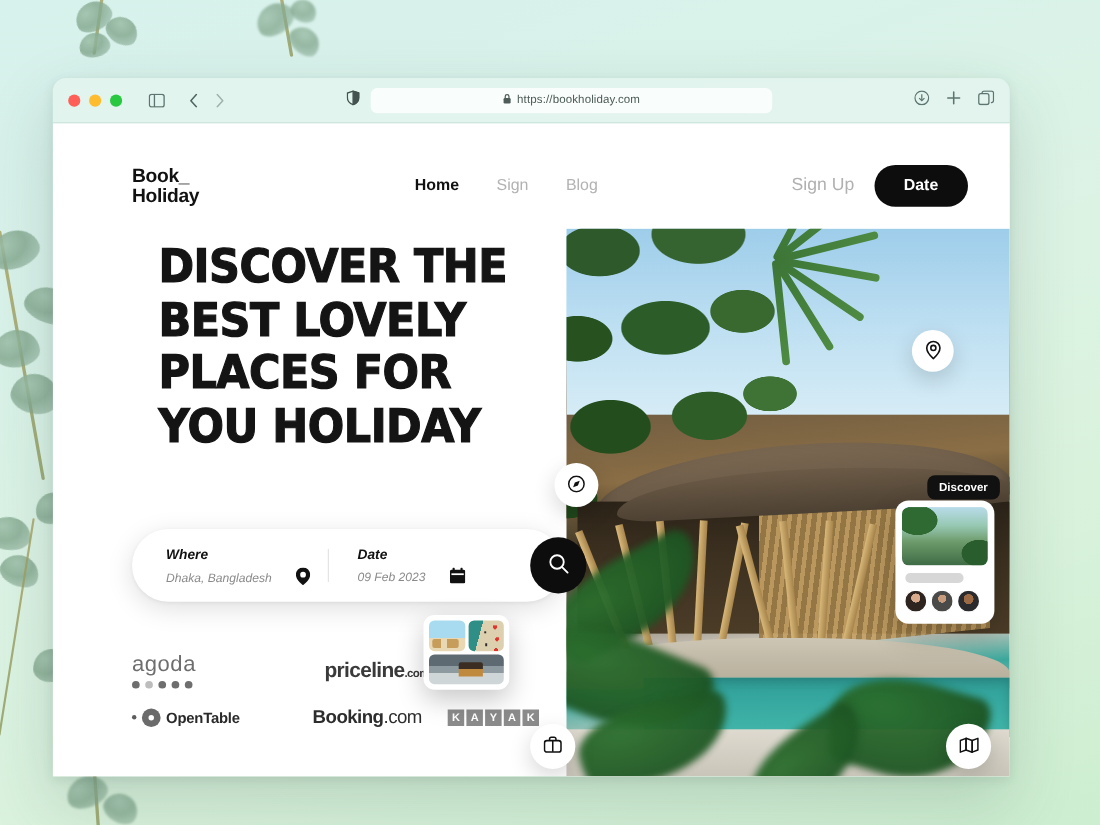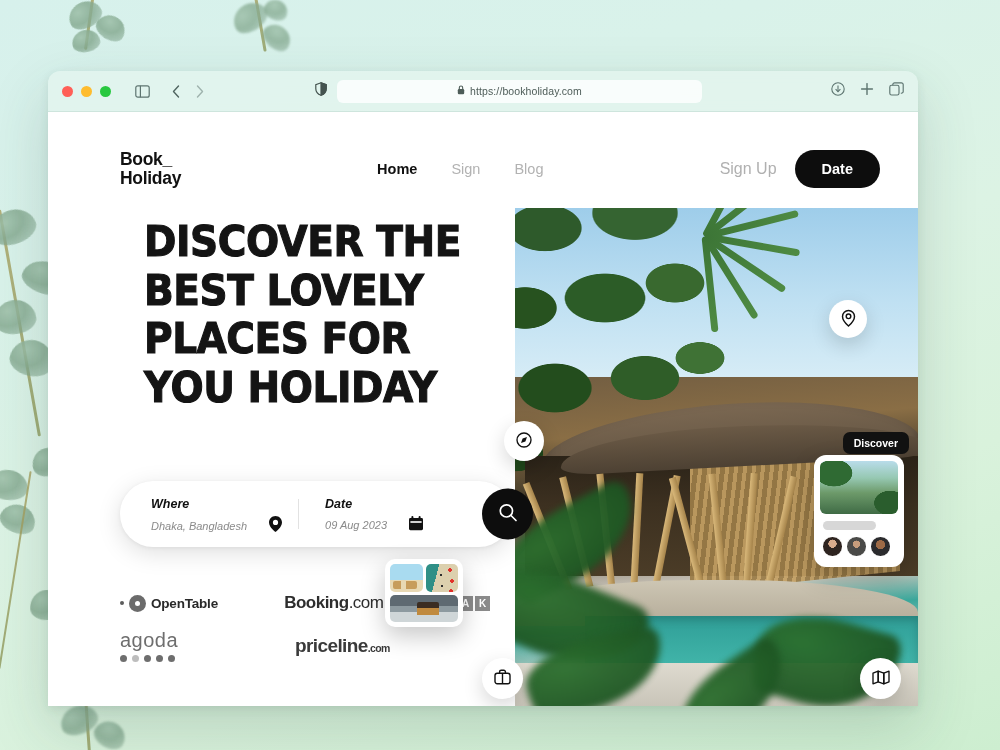--- a/index.html
+++ b/index.html
@@ -568,21 +568,21 @@
                 </svg>
               </span>
             </div>
           </div>
 
           <div class="divider"></div>
 
           <div class="sfield date">
             <div class="lbl">Date</div>
             <div class="sf-row">
-              <span class="val">09 Aug 2023</span>
+              <span class="val">09 Feb 2023</span>
               <span class="sf-icon">
                 <svg width="14" height="15" viewBox="0 0 14 15" fill="currentColor">
                   <rect x="0" y="2" width="14" height="12.2" rx="1.4"></rect>
                   <rect x="2.4" y="0" width="2" height="3.4" rx="1"></rect>
                   <rect x="9.6" y="0" width="2" height="3.4" rx="1"></rect>
                   <rect x="1.4" y="5.2" width="11.2" height="1.6" fill="#fff"></rect>
                 </svg>
               </span>
             </div>
           </div>
@@ -591,54 +591,54 @@
             <span>
               <svg width="20" height="20" viewBox="0 0 20 20" fill="none" stroke="currentColor" stroke-width="1.7" stroke-linecap="round">
                 <circle cx="8.4" cy="8.4" r="6.1"></circle>
                   <line x1="13" y1="13" x2="18" y2="18"></line>
               </svg>
             </span>
           </button>
         </div>
 
         <div class="partners">
+          <div class="plogo-row">
+            <div class="agoda-wrap">
+              <div class="agoda">agoda</div>
+              <div class="agoda-dots">
+                <i></i>
+                  <i></i>
+                  <i></i>
+                  <i></i>
+                  <i></i>
+              </div>
+            </div>
+            <div class="priceline">
+              <b>priceline</b><span>.com</span>
+            </div>
+          </div>
           <div class="plogo-row">
             <div class="opentable">
               <span class="ot-dot"></span>
               <span class="ot-ring">
                   <i></i>
                 </span>
               <span class="ot-text">OpenTable</span>
             </div>
             <div class="booking">
               <b>Booking</b><span>.com</span>
             </div>
             <div class="kayak">
               <i>K</i>
               <i>A</i>
               <i>Y</i>
               <i>A</i>
               <i>K</i>
             </div>
           </div>
-          <div class="plogo-row">
-            <div class="agoda-wrap">
-              <div class="agoda">agoda</div>
-              <div class="agoda-dots">
-                <i></i>
-                  <i></i>
-                  <i></i>
-                  <i></i>
-                  <i></i>
-              </div>
-            </div>
-            <div class="priceline">
-              <b>priceline</b><span>.com</span>
-            </div>
-          </div>
         </div>
 
         <button class="fab" id="fab-pin">
           <span>
             <svg width="15" height="18" viewBox="0 0 15 18" fill="none" stroke="currentColor" stroke-width="1.45">
               <path d="M7.5 17s6-5.4 6-9.6A6 6 0 1 0 1.5 7.4C1.5 11.6 7.5 17 7.5 17z"></path>
               <circle cx="7.5" cy="7.3" r="2.3"></circle>
             </svg>
           </span>
         </button>

